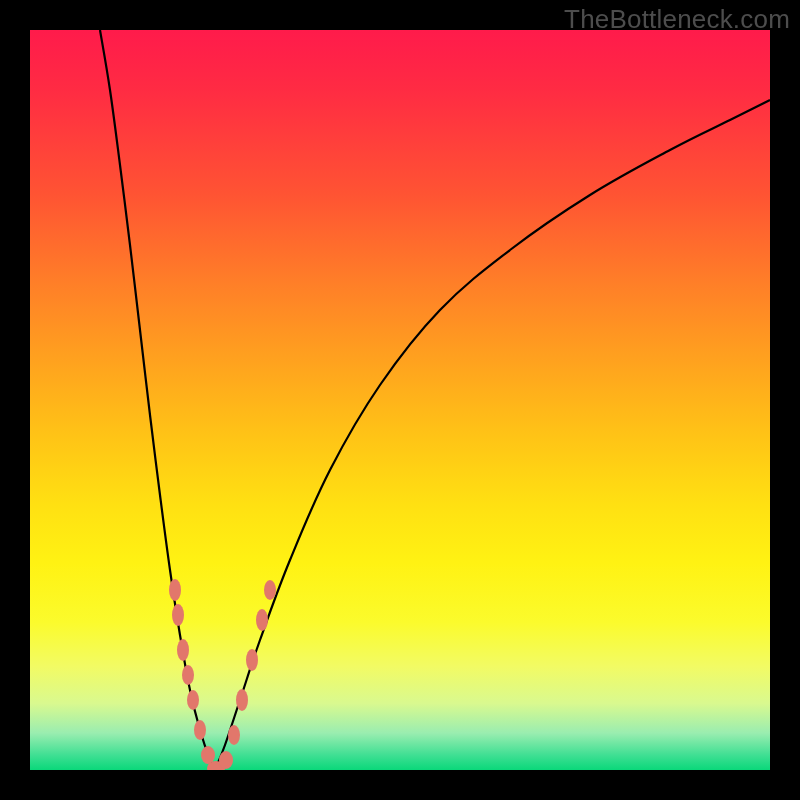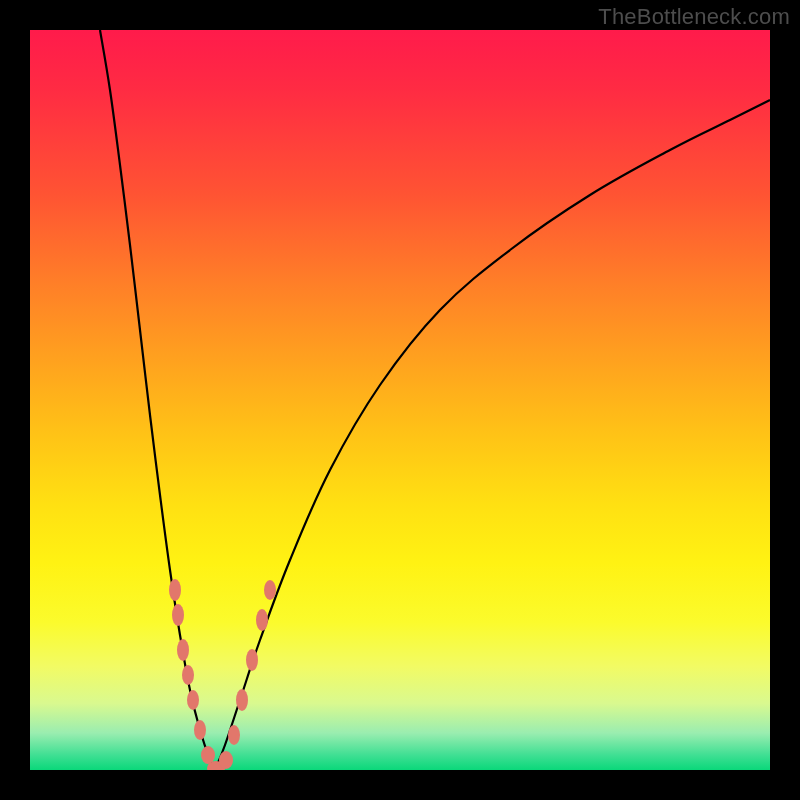--- a/index.html
+++ b/index.html
@@ -43,21 +43,21 @@
       #9aedb0 95%,
       #3fdf93 98%,
       #0ad87a 100%
     );
   }
   .watermark {
     position: absolute;
     top: 4px;
     right: 10px;
     color: #4d4d4d;
-    font-size: 22px;
+    font-size: 26px;
     font-weight: 400;
     letter-spacing: 0.2px;
     user-select: none;
   }
   svg.curves {
     position: absolute;
     inset: 0;
   }
 </style>
 </head>

